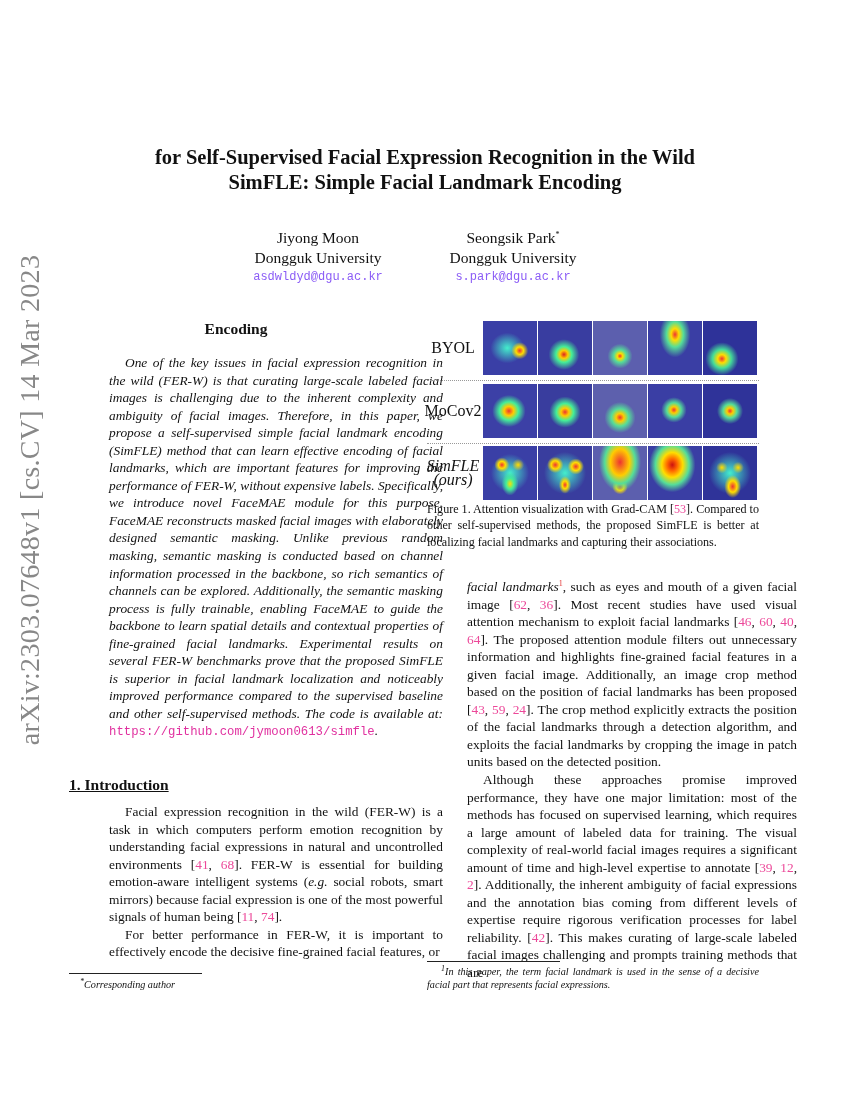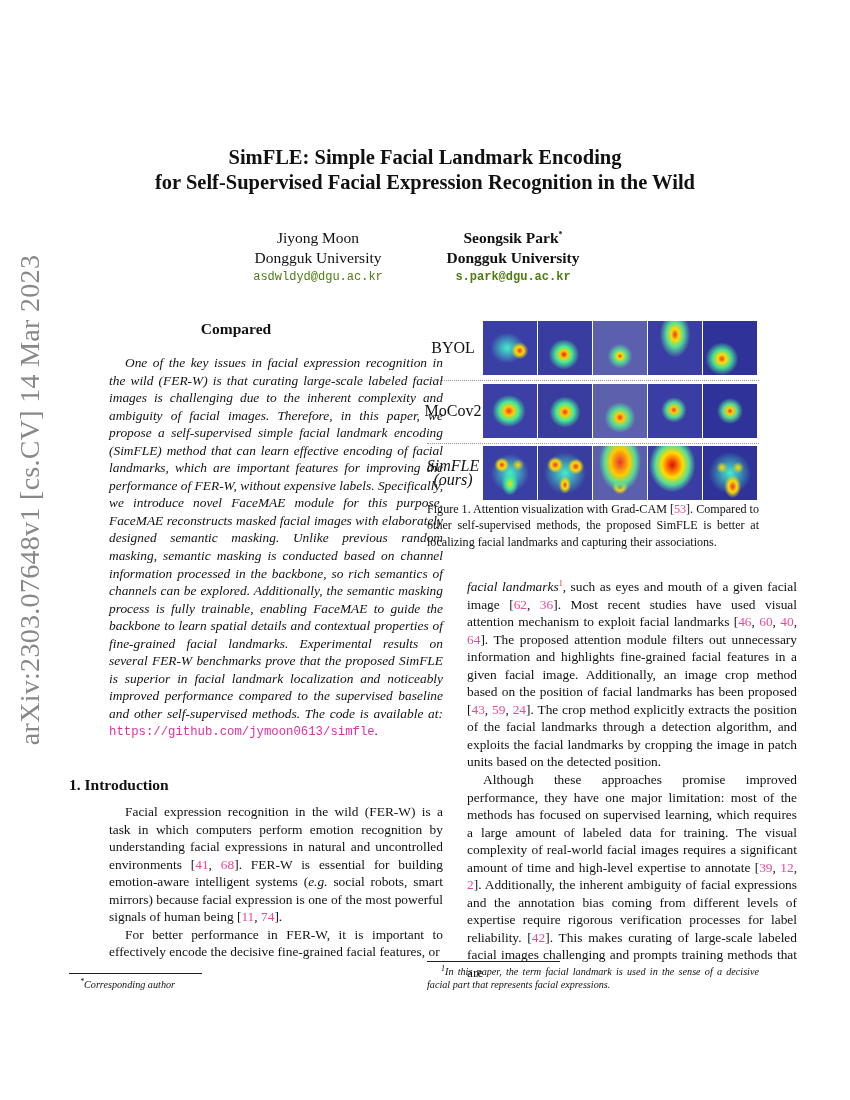--- a/index.html
+++ b/index.html
@@ -2,31 +2,31 @@
 <html><head>
 <meta charset="utf-8">
 <style>
   html,body{margin:0;padding:0;background:#fff;}
   body{width:850px;height:1100px;position:relative;overflow:hidden;font-family:"Liberation Serif","DejaVu Serif",serif;color:#111;}
   .arxiv{position:absolute;left:10px;top:260px;width:40px;height:480px;}
   .arxiv span{position:absolute;left:50%;top:50%;transform:translate(-50%,-50%) rotate(-90deg);white-space:nowrap;font-size:28px;color:#888;letter-spacing:0.3px;}
   .title{position:absolute;left:0;width:850px;top:145px;text-align:center;font-weight:bold;font-size:20.5px;line-height:25px;}
   .authors{position:absolute;top:228px;left:0;width:850px;}
   .author{position:absolute;text-align:center;font-size:15.5px;line-height:20px;}
-  .author .email{font-family:"Liberation Mono","DejaVu Sans Mono",monospace;font-size:12px;color:#4d7c0f;line-height:19px;}
+  .author .email{font-family:"Liberation Mono","DejaVu Sans Mono",monospace;font-size:12px;color:#8b5cf6;line-height:19px;}
   .a1{left:228px;width:180px;}
-  .a2{left:428px;width:170px;font-weight:bold;}
+  .a2{left:428px;width:170px;}
   .col{position:absolute;font-size:13.4px;line-height:17.55px;text-align:justify;margin-left:40px;}
   .left{left:69px;width:334px;}
   .right{left:427px;width:330px;}
   .abs-h{position:absolute;left:69px;width:334px;top:320px;text-align:center;font-weight:bold;font-size:15.5px;}
   .abstract{top:354px;font-style:italic;}
   .abstract p{margin:0;text-indent:16px;}
   .link{font-family:"Liberation Mono","DejaVu Sans Mono",monospace;font-style:normal;color:#e0309f;font-size:12.3px;}
-  .intro-h{position:absolute;left:69px;top:776px;font-weight:bold;font-size:15.5px;}
+  .intro-h{position:absolute;left:69px;top:776px;font-weight:bold;font-size:15.5px;text-decoration:underline;}
   .intro{top:803px;}
   .intro p,.rtext p{margin:0;text-indent:16px;}
   .cite{color:#ec4899;}
   .fnl{position:absolute;height:1px;background:#222;width:133px;}
   .fn{position:absolute;font-size:10.2px;line-height:13px;font-style:italic;}
   .fig{position:absolute;left:427px;top:321px;width:332px;height:178px;}
   .row{position:absolute;left:0;width:332px;height:54px;}
   .row .lbl{position:absolute;left:0;width:52px;top:0;height:54px;display:flex;align-items:center;justify-content:center;text-align:center;font-size:16px;line-height:14px;}
   .thumbs{position:absolute;left:56px;top:0;width:274px;height:54px;display:flex;gap:1px;}
   .thumb{flex:1;height:100%;position:relative;overflow:hidden;background:#3a3f9e;}
@@ -37,38 +37,38 @@
   .sup-red{color:#e23030;}
 </style>
 </head>
 <body>
 
 <div class="arxiv">
     <span>arXiv:2303.07648v1  [cs.CV]  14 Mar 2023</span>
   </div>
 
 <div class="title">
+  <div>for Self-Supervised Facial Expression Recognition in the Wild</div>
   <div>SimFLE: Simple Facial Landmark Encoding</div>
-  <div>for Self-Supervised Facial Expression Recognition in the Wild</div>
 </div>
 
 <div class="authors">
   <div class="author a1">
     <div>Jiyong Moon</div>
     <div>Dongguk University</div>
     <div class="email">asdwldyd@dgu.ac.kr</div>
   </div>
   <div class="author a2">
     <div><span>Seongsik Park</span><sup>*</sup></div>
     <div>Dongguk University</div>
     <div class="email">s.park@dgu.ac.kr</div>
   </div>
 </div>
 
-<div class="abs-h">Compared</div>
+<div class="abs-h">Encoding</div>
 <div class="col left abstract">
   <p><span>One of the key issues in facial expression recognition in the wild (FER-W) is that curating large-scale labeled facial images is challenging due to the inherent complexity and ambiguity of facial images. Therefore, in this paper, we propose a self-supervised simple facial landmark encoding (SimFLE) method that can learn effective encoding of facial landmarks, which are important features for improving the performance of FER-W, without expensive labels. Specifically, we introduce novel FaceMAE module for this purpose. FaceMAE reconstructs masked facial images with elaborately designed semantic masking. Unlike previous random masking, semantic masking is conducted based on channel information processed in the backbone, so rich semantics of channels can be explored. Additionally, the semantic masking process is fully trainable, enabling FaceMAE to guide the backbone to learn spatial details and contextual properties of fine-grained facial landmarks. Experimental results on several FER-W benchmarks prove that the proposed SimFLE is superior in facial landmark localization and noticeably improved performance compared to the supervised baseline and other self-supervised methods. The code is available at:</span>
   <span class="link">https://github.com/jymoon0613/simfle</span><span>.</span></p>
 </div>
 
 <div class="intro-h">1. Introduction</div>
 <div class="col left intro">
   <p><span>Facial expression recognition in the wild (FER-W) is a task in which computers perform emotion recognition by understanding facial expressions in natural and uncontrolled environments [</span><span class="cite">41</span><span>, </span><span class="cite">68</span><span>]. FER-W is essential for building emotion-aware intelligent systems (</span><i>e.g.</i><span> social robots, smart mirrors) because facial expression is one of the most powerful signals of human being [</span><span class="cite">11</span><span>, </span><span class="cite">74</span><span>].</span></p>
   <p>For better performance in FER-W, it is important to effectively encode the decisive fine-grained facial features, or</p>
 </div>

